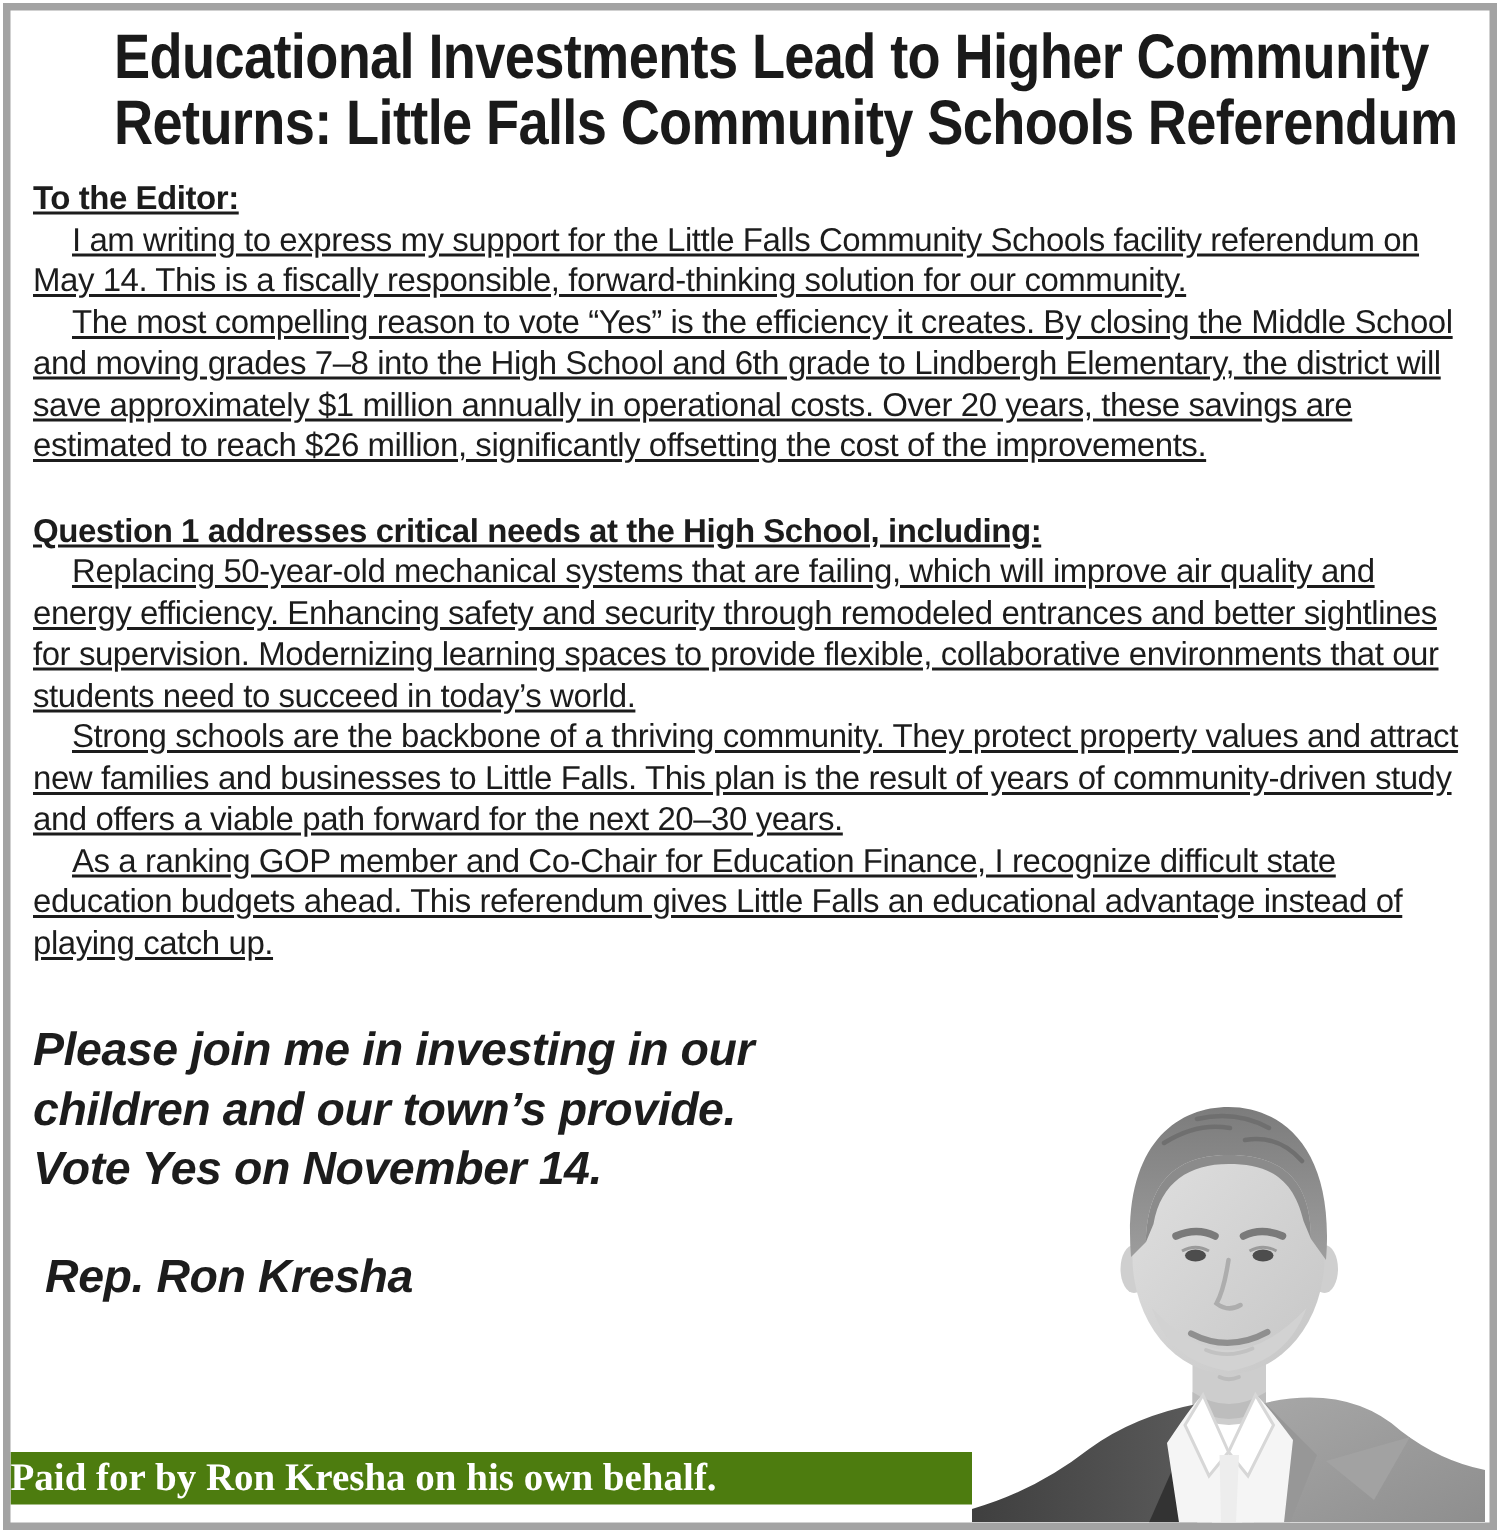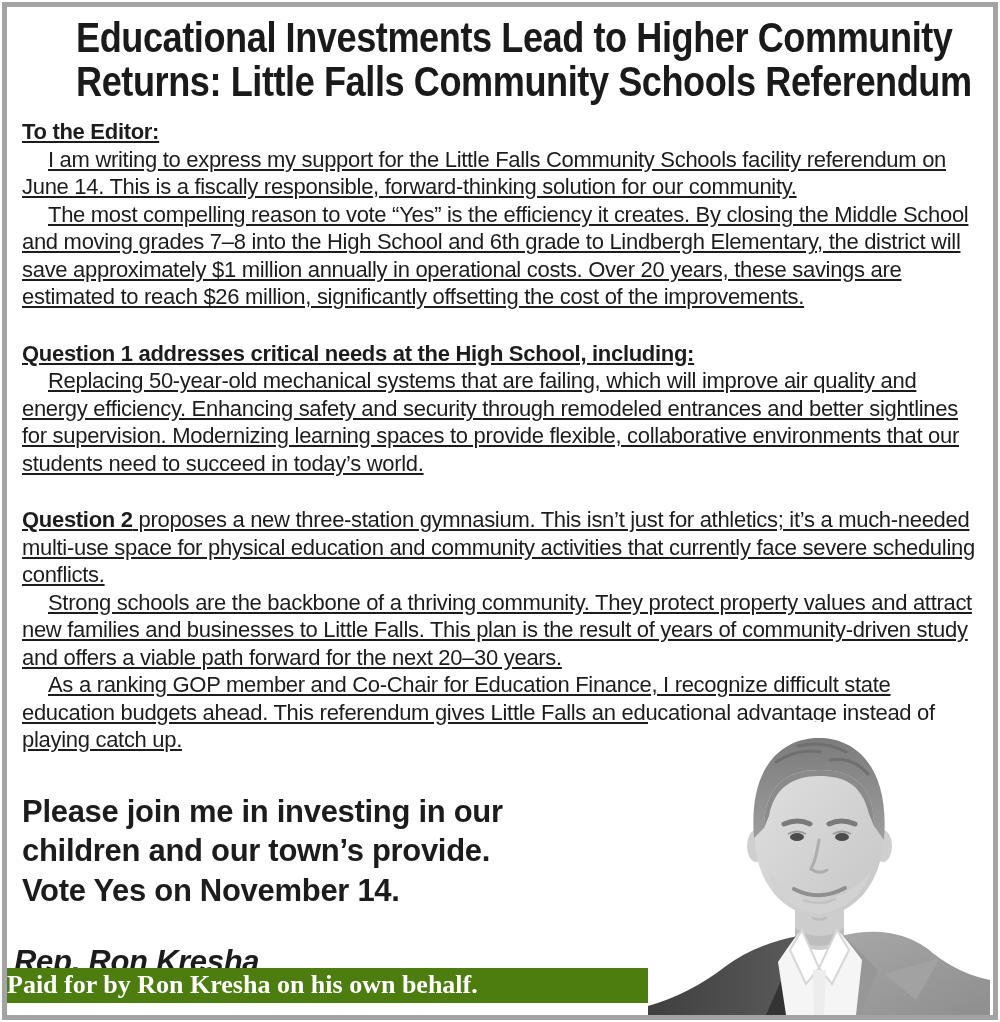--- a/index.html
+++ b/index.html
@@ -48,27 +48,28 @@
   .body-copy p { margin: 0; text-decoration: underline; }
   .indent { text-indent: 26px; }
   .bold { font-weight: bold; }
   .spaced { margin-top: 29px !important; }
   
   .cta {
     margin-top: 38px;
     padding-left: 15px;
     font-size: 31px;
     font-weight: bold;
+    font-style: italic;
     line-height: 39.5px;
     letter-spacing: -0.3px;
     max-width: 660px;
   }
   .signature {
     margin-top: 34px;
-    padding-left: 7px;
+    padding-left: 23px;
     font-size: 31px;
     font-weight: bold;
     font-style: italic;
     letter-spacing: -0.3px;
   }
   
   .footer-bar {
     position: absolute;
     left: 0;
     bottom: 12px;
@@ -105,27 +106,26 @@
 
 <div class="ad">
 
   <h1 class="headline">
     <div class="hl-line">Educational Investments Lead to Higher Community</div>
     <div class="hl-line">Returns: Little Falls Community Schools Referendum</div>
   </h1>
 
   <div class="body-copy">
     <p class="bold">To the Editor:</p>
-    <p class="indent">I am writing to express my support for the Little Falls Community Schools facility referendum on June 14. This is a fiscally responsible, forward-thinking solution for our community.</p>
+    <p class="indent">I am writing to express my support for the Little Falls Community Schools facility referendum on May 14. This is a fiscally responsible, forward-thinking solution for our community.</p>
     <p class="indent">The most compelling reason to vote “Yes” is the efficiency it creates. By closing the Middle School and moving grades 7–8 into the High School and 6th grade to Lindbergh Elementary, the district will save approximately $1 million annually in operational costs. Over 20 years, these savings are estimated to reach $26 million, significantly offsetting the cost of the improvements.</p>
 
     <p class="bold spaced">Question 1 addresses critical needs at the High School, including:</p>
     <p class="indent">Replacing 50-year-old mechanical systems that are failing, which will improve air quality and energy efficiency. Enhancing safety and security through remodeled entrances and better sightlines for supervision. Modernizing learning spaces to provide flexible, collaborative environments that our students need to succeed in today’s world.</p>
 
-    <p class="spaced"><span class="bold">Question 2</span><span> proposes a new three-station gymnasium. This isn’t just for athletics; it’s a much-needed multi-use space for physical education and community activities that currently face severe scheduling conflicts.</span></p>
     <p class="indent">Strong schools are the backbone of a thriving community. They protect property values and attract new families and businesses to Little Falls. This plan is the result of years of community-driven study and offers a viable path forward for the next 20–30 years.</p>
     <p class="indent">As a ranking GOP member and Co-Chair for Education Finance, I recognize difficult state education budgets ahead. This referendum gives Little Falls an educational advantage instead of playing catch up.</p>
   </div>
 
   <div class="cta">
     <div>Please join me in investing in our</div>
     <div>children and our town’s provide.</div>
     <div>Vote Yes on November 14.</div>
   </div>
 

